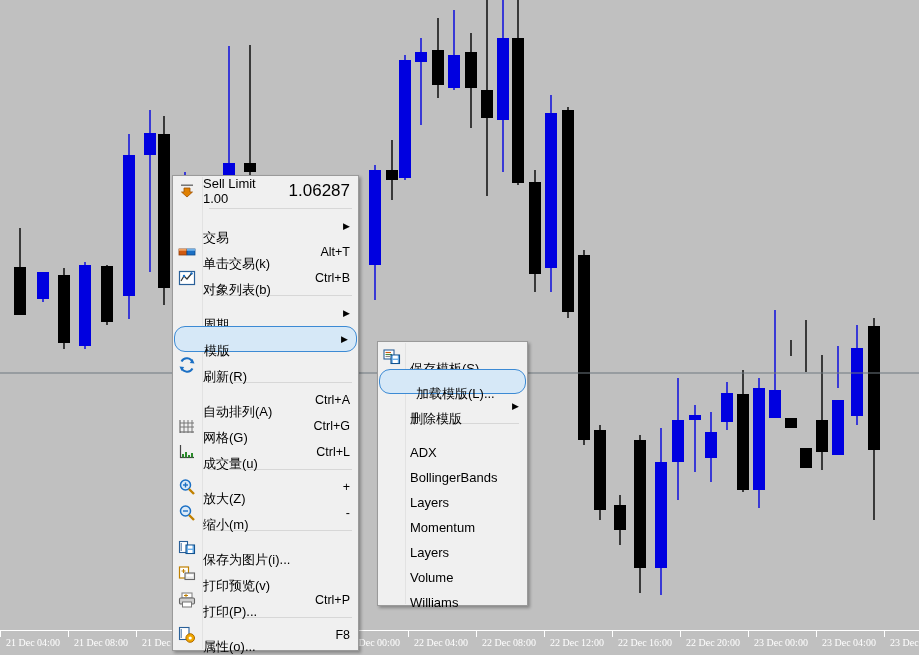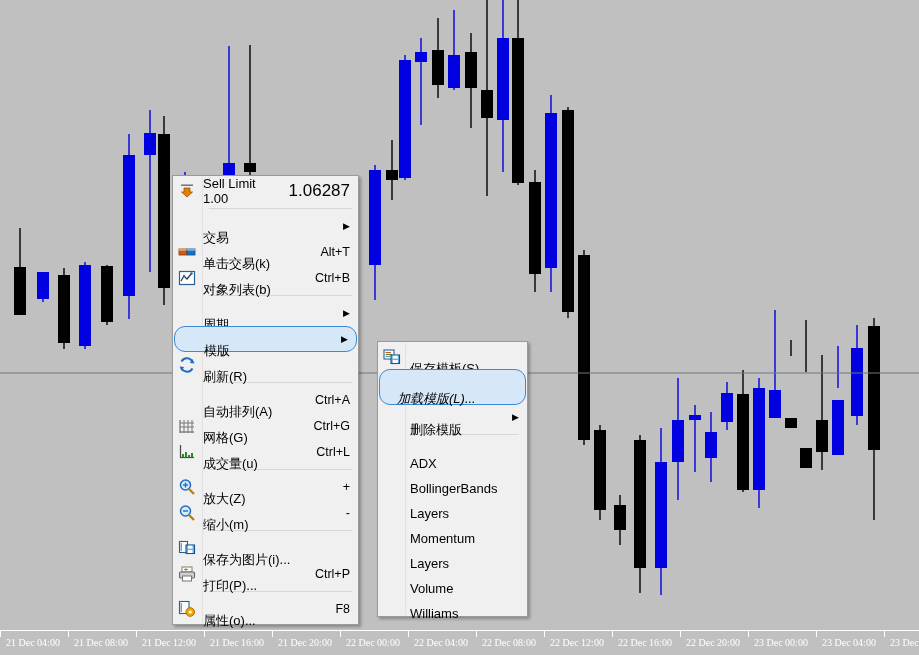--- a/index.html
+++ b/index.html
@@ -130,23 +130,22 @@
 
   .menu-item.highlight {
     background: #d6e8f7;
     border: 1px solid #3c8ad4;
     border-radius: 11px;
     height: 26px;
     margin: 0 1px;
     padding-left: 29px;
   }
   #template-submenu .menu-item.highlight {
-    padding-left: 17px;
-    height: 36px;
-    font-style: italic;
+    padding-left: 36px;
+    height: 25px;
   }
 
   .menu-sep {
     height: 1px;
     background: #d7d7d7;
     margin: 4px 6px 4px 36px;
   }
   #template-submenu .menu-sep { margin-left: 36px; margin-right: 8px; }
 
   .menu-icon {
@@ -430,20 +429,31 @@
             <svg width="18" height="18" viewBox="0 0 18 18">
               <rect x="1.5" y="2.5" width="8" height="11" fill="#ffffff" stroke="#2a6099" stroke-width="1.1"></rect>
               <line x1="3.2" y1="4" x2="3.2" y2="12" stroke="#2a6099" stroke-width="0.9"></line>
               <rect x="8" y="6" width="8.5" height="8.5" fill="#6fb0e8" stroke="#14538f" stroke-width="1.1"></rect>
               <rect x="10" y="6.6" width="4.5" height="3" fill="#ffffff"></rect>
               <rect x="10" y="11" width="4.5" height="3" fill="#ffffff"></rect>
             </svg>
           </span>
           <span class="label">保存为图片(i)...</span>
         </div>
+        <div class="menu-item">
+          <span class="menu-icon">
+            <svg width="18" height="18" viewBox="0 0 18 18">
+              <rect x="1.5" y="2" width="9" height="11" fill="#ffffff" stroke="#c08000" stroke-width="1.2"></rect>
+              <path d="M3.5 6 h4 M5.5 4 v4" stroke="#c08000" stroke-width="1.1"></path>
+              <rect x="7" y="8" width="9.5" height="6.5" fill="#e8e8e8" stroke="#666" stroke-width="1.1"></rect>
+              <rect x="8.5" y="9.5" width="6.5" height="2" fill="#ffffff"></rect>
+            </svg>
+          </span>
+          <span class="label">打印预览(v)</span>
+        </div>
         <div class="menu-item has-accel">
           <span class="menu-icon">
             <svg width="18" height="18" viewBox="0 0 18 18">
               <rect x="4" y="2" width="10" height="5" fill="#ffffff" stroke="#888" stroke-width="1.1"></rect>
               <path d="M6 4.5 h4 M8 3 v3" stroke="#c08000" stroke-width="1"></path>
               <rect x="1.5" y="7" width="15" height="6" rx="1.2" fill="#cfcfcf" stroke="#666" stroke-width="1.1"></rect>
               <rect x="4.5" y="11" width="9" height="5" fill="#ffffff" stroke="#777" stroke-width="1"></rect>
             </svg>
           </span>
           <span class="label">打印(P)...</span>

